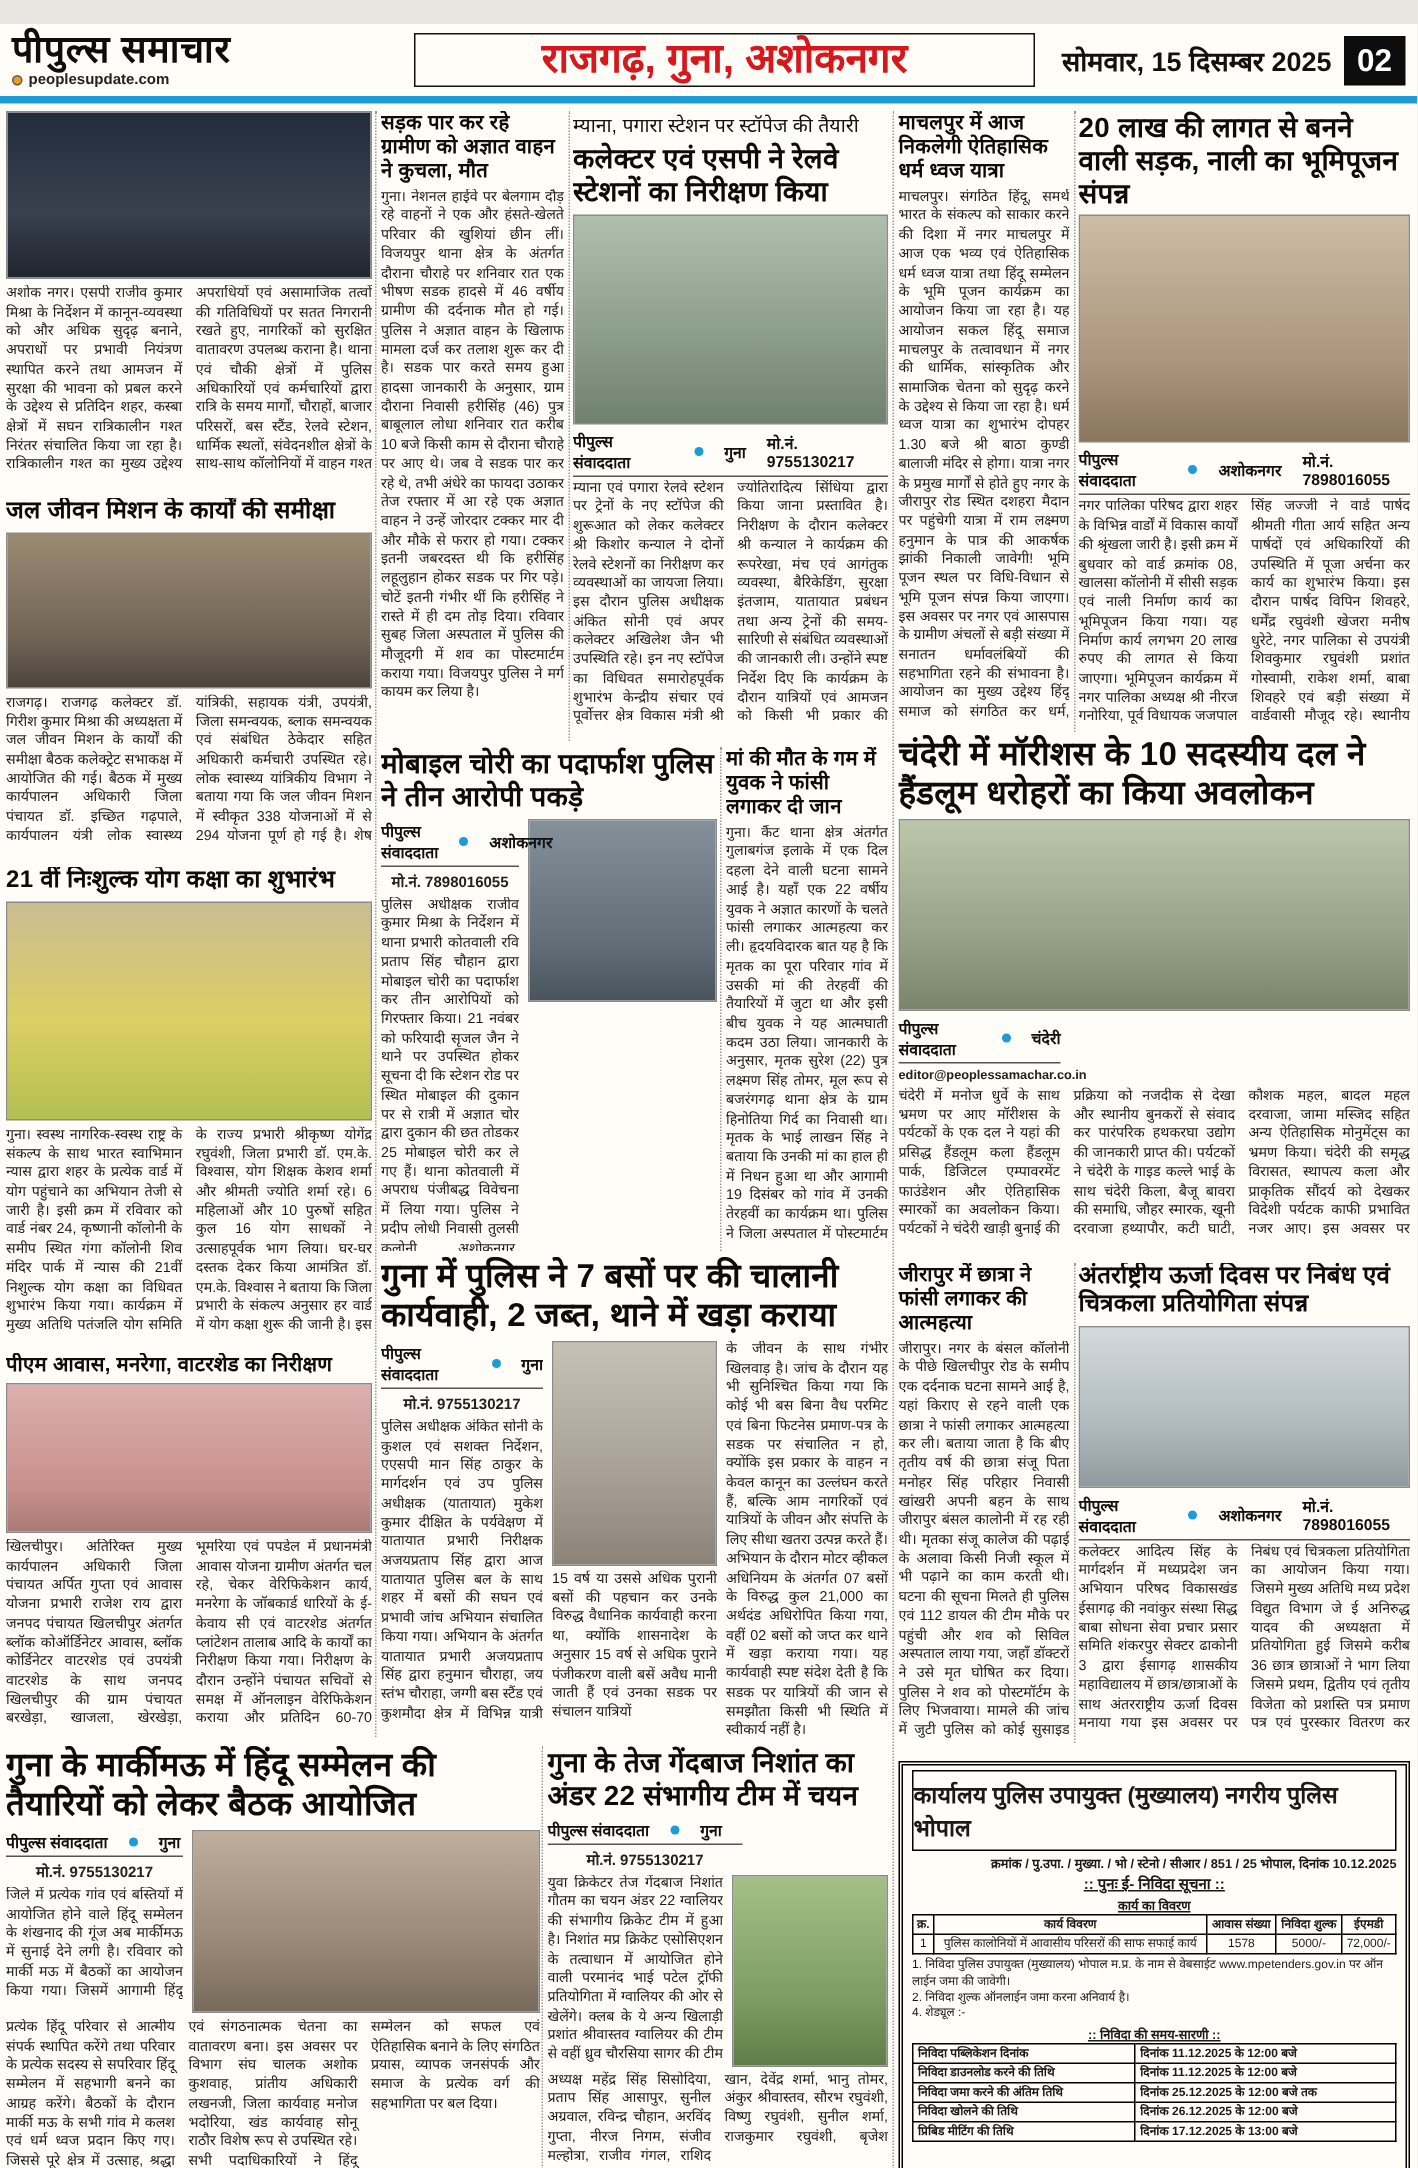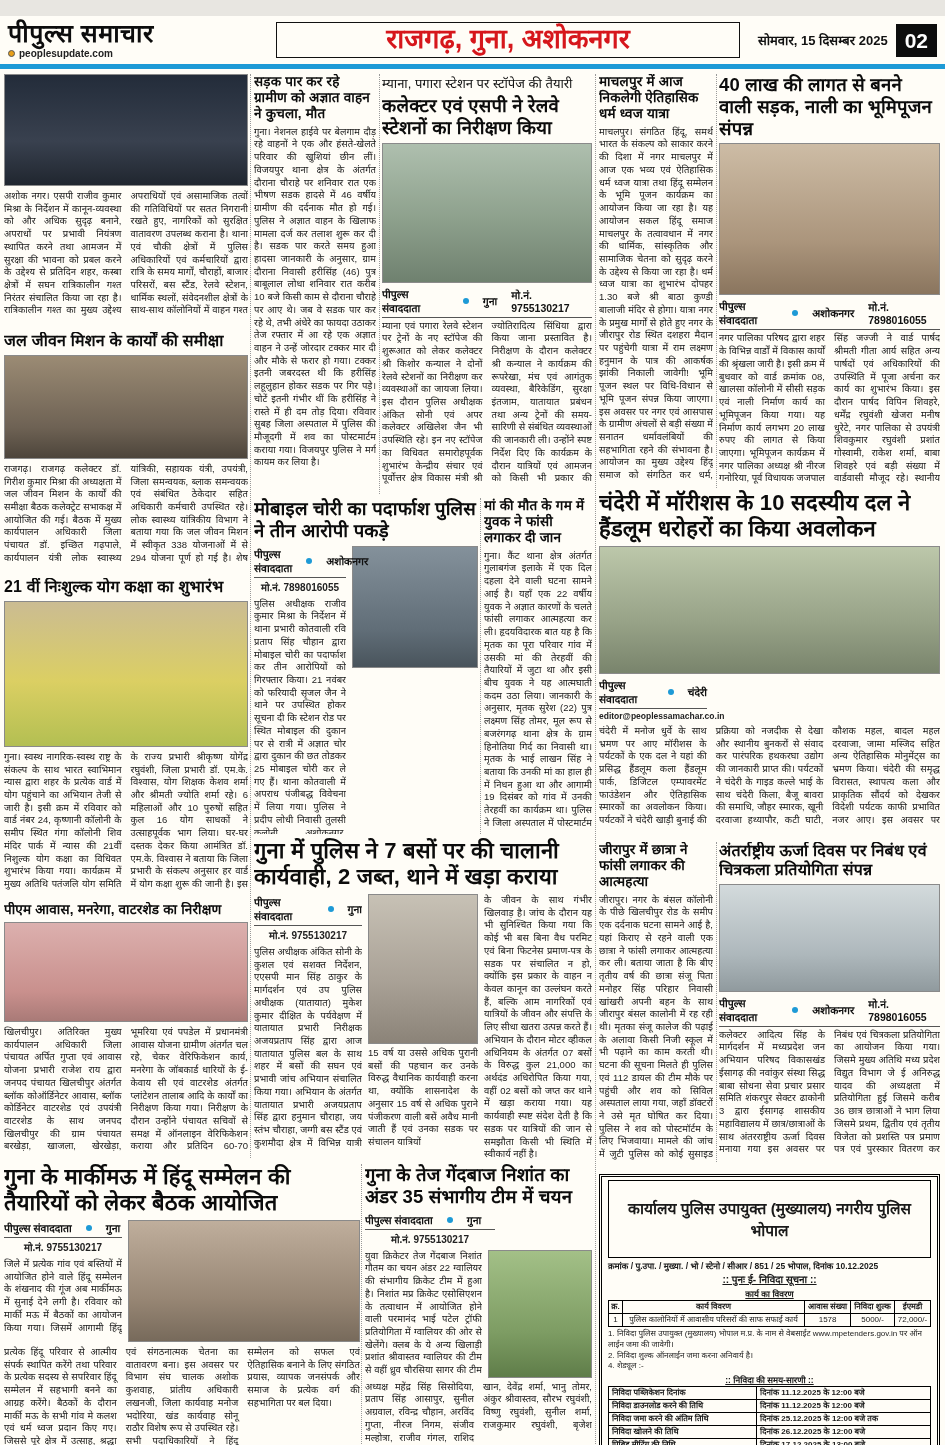--- a/index.html
+++ b/index.html
@@ -8,21 +8,21 @@
         font-family:"Liberation Sans","DejaVu Sans",sans-serif;color:#1a1a1a;overflow:hidden;}
   
   .masthead{position:absolute;left:0;top:0;width:945px;height:46px;display:flex;align-items:center;padding:4px 8px 2px;}
   .logo-wrap{width:250px;}
   .logo{font-size:25px;font-weight:800;color:#0d0d0d;letter-spacing:.5px;line-height:1;}
   .website{font-size:10px;font-weight:700;color:#222;margin-top:2px;display:flex;align-items:center;gap:4px;}
   .wdot{width:7px;height:7px;border-radius:50%;background:#e8a01b;border:1.5px solid #555;display:inline-block;}
   .edition-box{flex:1;margin:0 18px;border:1.5px solid #111;text-align:center;
                font-size:27px;font-weight:800;color:#d6171c;padding:2px 4px;line-height:1.1;}
   .right-wrap{display:flex;align-items:center;gap:8px;}
-  .mdate{font-size:13px;font-weight:700;color:#111;white-space:nowrap;}
+  .mdate{font-size:18px;font-weight:700;color:#111;white-space:nowrap;}
   .pagenum{background:#0d0d0d;color:#fff;font-size:21px;font-weight:800;padding:6px 9px;line-height:1;}
   .rule{position:absolute;left:0;top:48px;width:945px;height:5px;background:#1e9ad6;}
   
   .art{position:absolute;overflow:hidden;display:flex;flex-direction:column;}
   .hl{font-weight:800;color:#0c0c0c;margin:0 0 4px;line-height:1.18;letter-spacing:.2px;}
   .hl-s{font-size:13.5px;}
   .hl-m{font-size:16px;}
   .hl-l{font-size:18.5px;}
   .hl-xl{font-size:22px;}
   .kicker{font-size:13px;font-weight:400;margin:0 0 3px;color:#111;}
@@ -43,22 +43,22 @@
           border-bottom:1px solid #555;padding:1px 0 2px;margin-bottom:2px;}
   .bdot{width:6px;height:6px;border-radius:50%;background:#1e9ad6;display:inline-block;flex:none;}
   .contact{font-size:10px;font-weight:700;text-align:center;color:#222;margin:0 0 4px;}
   .body{font-size:9.5px;line-height:1.34;text-align:justify;color:#1c1c1c;flex:1;overflow:hidden;column-fill:auto;}
   .cols2{column-count:2;column-gap:9px;}
   .cols3{column-count:3;column-gap:9px;}
   .row{display:flex;gap:6px;flex:none;}
   .vl{position:absolute;width:0;border-left:1px dotted #9a9a9a;}
   
   .tender{position:absolute;border:3px double #000;background:#fffdf7;padding:3px 6px;font-size:8.5px;}
-  .t-title{border:1.5px solid #000;text-align:center;font-size:15.5px;font-weight:800;padding:16px 0;margin-bottom:2px;}
-  .t-ref{text-align:left;font-size:8.5px;font-weight:700;}
+  .t-title{border:1.5px solid #000;font-size:15.5px;font-weight:800;padding:4px 0;margin-bottom:2px;}
+  .t-ref{text-align:right;font-size:8.5px;font-weight:700;}
   .t-sub{text-align:center;font-size:10px;font-weight:800;text-decoration:underline;margin:1px 0;}
   .t-intro{text-align:justify;line-height:1.3;margin:1px 0;}
   .t-worktitle{text-align:center;font-weight:800;text-decoration:underline;margin:2px 0 1px;}
   table.tt{width:100%;border-collapse:collapse;margin-bottom:2px;}
   table.tt th,table.tt td{border:1px solid #000;font-size:8px;padding:1px 2px;text-align:center;line-height:1.25;}
   table.tt th{font-weight:800;}
   .t-note{line-height:1.35;font-size:8px;}
   .t-schtitle{text-align:center;font-weight:800;text-decoration:underline;margin:2px 0 1px;}
   table.ts{width:100%;border-collapse:collapse;}
   table.ts td{border:1px solid #000;font-size:8px;padding:1px 3px;line-height:1.25;font-weight:700;}
@@ -207,21 +207,21 @@
     </div>
     <div class="body cols3">चंदेरी में मनोज धुर्वे के साथ भ्रमण पर आए मॉरीशस के पर्यटकों के एक दल ने यहां की प्रसिद्ध हैंडलूम कला हैंडलूम पार्क, डिजिटल एम्पावरमेंट फाउंडेशन और ऐतिहासिक स्मारकों का अवलोकन किया। पर्यटकों ने चंदेरी खाड़ी बुनाई की प्रक्रिया को नजदीक से देखा और स्थानीय बुनकरों से संवाद कर पारंपरिक हथकरघा उद्योग की जानकारी प्राप्त की। पर्यटकों ने चंदेरी के गाइड कल्ले भाई के साथ चंदेरी किला, बैजू बावरा की समाधि, जौहर स्मारक, खूनी दरवाजा हथ्यापौर, कटी घाटी, कौशक महल, बादल महल दरवाजा, जामा मस्जिद सहित अन्य ऐतिहासिक मोनुमेंट्स का भ्रमण किया। चंदेरी की समृद्ध विरासत, स्थापत्य कला और प्राकृतिक सौंदर्य को देखकर विदेशी पर्यटक काफी प्रभावित नजर आए। इस अवसर पर पर्यटकों ने कहा कि चंदेरी की हैंडलूम साड़ियां अपनी बारीक कारीगरी और गुणवत्ता के लिए विश्वभर में प्रसिद्ध हैं और यहां की संस्कृति बेहद आकर्षक है। होटल ताना बाना में पर्यटन विभाग द्वारा पर्यटकों का पारंपरिक तरीके से स्वागत किया। विदेशी पर्यटकों के आगमन से स्थानीय कारीगरों और पर्यटन व्यवसाय से जुड़े लोगों में उत्साह का माहौल था।</div>
   </section>
 
   <section class="art" style="left:599px;top:826px;width:114px;height:320px">
     <h2 class="hl hl-s">जीरापुर में छात्रा ने फांसी लगाकर की आत्महत्या</h2>
     <div class="body" style="column-count:1">जीरापुर। नगर के बंसल कॉलोनी के पीछे खिलचीपुर रोड के समीप एक दर्दनाक घटना सामने आई है, यहां किराए से रहने वाली एक छात्रा ने फांसी लगाकर आत्महत्या कर ली। बताया जाता है कि बीए तृतीय वर्ष की छात्रा संजू पिता मनोहर सिंह परिहार निवासी खांखरी अपनी बहन के साथ जीरापुर बंसल कालोनी में रह रही थी। मृतका संजू कालेज की पढ़ाई के अलावा किसी निजी स्कूल में भी पढ़ाने का काम करती थी। घटना की सूचना मिलते ही पुलिस एवं 112 डायल की टीम मौके पर पहुंची और शव को सिविल अस्पताल लाया गया, जहाँ डॉक्टरों ने उसे मृत घोषित कर दिया। पुलिस ने शव को पोस्टमॉर्टम के लिए भिजवाया। मामले की जांच में जुटी पुलिस को कोई सुसाइड नोट नहीं मिला है। अब पुलिस को पीएम रिपोर्ट का इंतजार है ताकि कारण पता चल सके।</div>
   </section>
 
   <section class="art" style="left:719px;top:58px;width:221px;height:414px">
-    <h2 class="hl hl-l">40 लाख की लागत से बनने वाली सड़क, नाली का भूमिपूजन संपन्न</h2>
+    <h2 class="hl hl-l">20 लाख की लागत से बनने वाली सड़क, नाली का भूमिपूजन संपन्न</h2>
     <div class="photo ph-crowd" style="height:152px;margin-bottom:3px"></div>
     <div class="byline">
       <span>पीपुल्स संवाददाता</span>
       <span class="bdot"></span>
       <span>अशोकनगर</span>
       <span style="margin-left:auto;font-weight:700">मो.नं. 7898016055</span>
     </div>
     <div class="body cols2">नगर पालिका परिषद द्वारा शहर के विभिन्न वार्डों में विकास कार्यों की श्रृंखला जारी है। इसी क्रम में बुधवार को वार्ड क्रमांक 08, खालसा कॉलोनी में सीसी सड़क एवं नाली निर्माण कार्य का भूमिपूजन किया गया। यह निर्माण कार्य लगभग 20 लाख रुपए की लागत से किया जाएगा। भूमिपूजन कार्यक्रम में नगर पालिका अध्यक्ष श्री नीरज गनोरिया, पूर्व विधायक जजपाल सिंह जज्जी ने वार्ड पार्षद श्रीमती गीता आर्य सहित अन्य पार्षदों एवं अधिकारियों की उपस्थिति में पूजा अर्चना कर कार्य का शुभारंभ किया। इस दौरान पार्षद विपिन शिवहरे, धर्मेंद्र रघुवंशी खेजरा मनीष धुरेटे, नगर पालिका से उपयंत्री शिवकुमार रघुवंशी प्रशांत गोस्वामी, राकेश शर्मा, बाबा शिवहरे एवं बड़ी संख्या में वार्डवासी मौजूद रहे। स्थानीय निवासियों ने बताया कि लंबे समय से सड़क और नाली निर्माण की आवश्यकता महसूस की जा रही थी। निर्माण कार्य शुरू होने से क्षेत्र की वर्षों पुरानी समस्या का समाधान होगा और वार्ड की तस्वीर बदलेगी। भूमिपूजन कार्यक्रम के दौरान वार्डवासियों में उत्साह और खुशी का माहौल देखने को मिला।</div>
   </section>
 
@@ -231,21 +231,21 @@
     <div class="byline">
       <span>पीपुल्स संवाददाता</span>
       <span class="bdot"></span>
       <span>अशोकनगर</span>
       <span style="margin-left:auto;font-weight:700">मो.नं. 7898016055</span>
     </div>
     <div class="body cols2">कलेक्टर आदित्य सिंह के मार्गदर्शन में मध्यप्रदेश जन अभियान परिषद विकासखंड ईसागढ़ की नवांकुर संस्था सिद्ध बाबा सोधना सेवा प्रचार प्रसार समिति शंकरपुर सेक्टर ढाकोनी 3 द्वारा ईसागढ़ शासकीय महाविद्यालय में छात्र/छात्राओं के साथ अंतरराष्ट्रीय ऊर्जा दिवस मनाया गया इस अवसर पर निबंध एवं चित्रकला प्रतियोगिता का आयोजन किया गया। जिसमे मुख्य अतिथि मध्य प्रदेश विद्युत विभाग जे ई अनिरुद्ध यादव की अध्यक्षता में प्रतियोगिता हुई जिसमे करीब 36 छात्र छात्राओं ने भाग लिया जिसमे प्रथम, द्वितीय एवं तृतीय विजेता को प्रशस्ति पत्र प्रमाण पत्र एवं पुरस्कार वितरण कर सम्मानित किया गया। अनिरुद्ध यादव ने प्रशस्ति पत्र एवं पुरस्कार प्रदान किए। इस दौरान द्वारका प्रसाद पाठक, पन्नालाल आदिवासी, दिनेश कुमार सेन, नारायण दास बैरागी, ऋषि ओझा, रवि केवट, दिलीप राठौर आदि छात्र छात्राएं उपस्थित रहे।</div>
   </section>
 
   <section class="art" style="left:365px;top:1148px;width:227px;height:292px">
-    <h2 class="hl hl-l">गुना के तेज गेंदबाज निशांत का अंडर 35 संभागीय टीम में चयन</h2>
+    <h2 class="hl hl-l">गुना के तेज गेंदबाज निशांत का अंडर 22 संभागीय टीम में चयन</h2>
     <div class="byline" style="max-width:130px">
       <span>पीपुल्स संवाददाता</span>
       <span class="bdot"></span>
       <span>गुना</span>
     </div>
     <div class="contact" style="max-width:130px">मो.नं. 9755130217</div>
     <div class="row" style="height:128px;margin-bottom:3px">
       <div class="body" style="column-count:1;flex:1">युवा क्रिकेटर तेज गेंदबाज निशांत गौतम का चयन अंडर 22 ग्वालियर की संभागीय क्रिकेट टीम में हुआ है। निशांत मप्र क्रिकेट एसोसिएशन के तत्वाधान में आयोजित होने वाली परमानंद भाई पटेल ट्रॉफी प्रतियोगिता में ग्वालियर की ओर से खेलेंगे। क्लब के ये अन्य खिलाड़ी प्रशांत श्रीवास्तव ग्वालियर की टीम से वहीं ध्रुव चौरसिया सागर की टीम से प्रतियोगिता में हिस्सा लेंगे। जिले के तीनों खिलाडियों के चयन पर मध्यप्रदेश क्रिकेट एसोसिएशन के अध्यक्ष, गुना क्रिकेट एसोसिएशन के संरक्षक महानार्यमन सिंधिया,</div>
       <div class="photo ph-cricket" style="width:104px"></div>
     </div>

